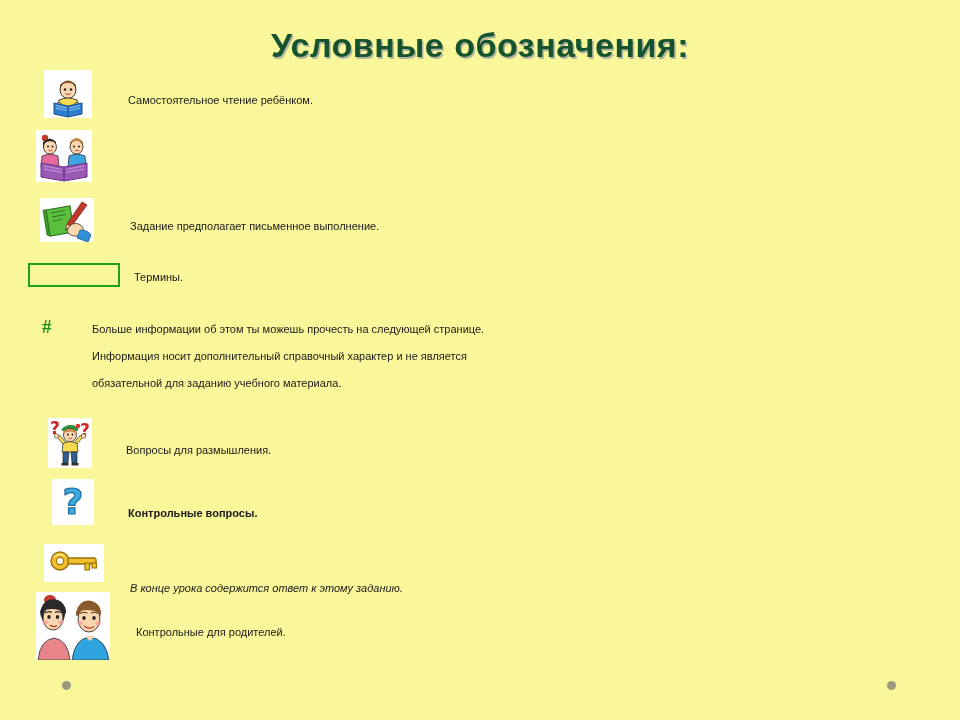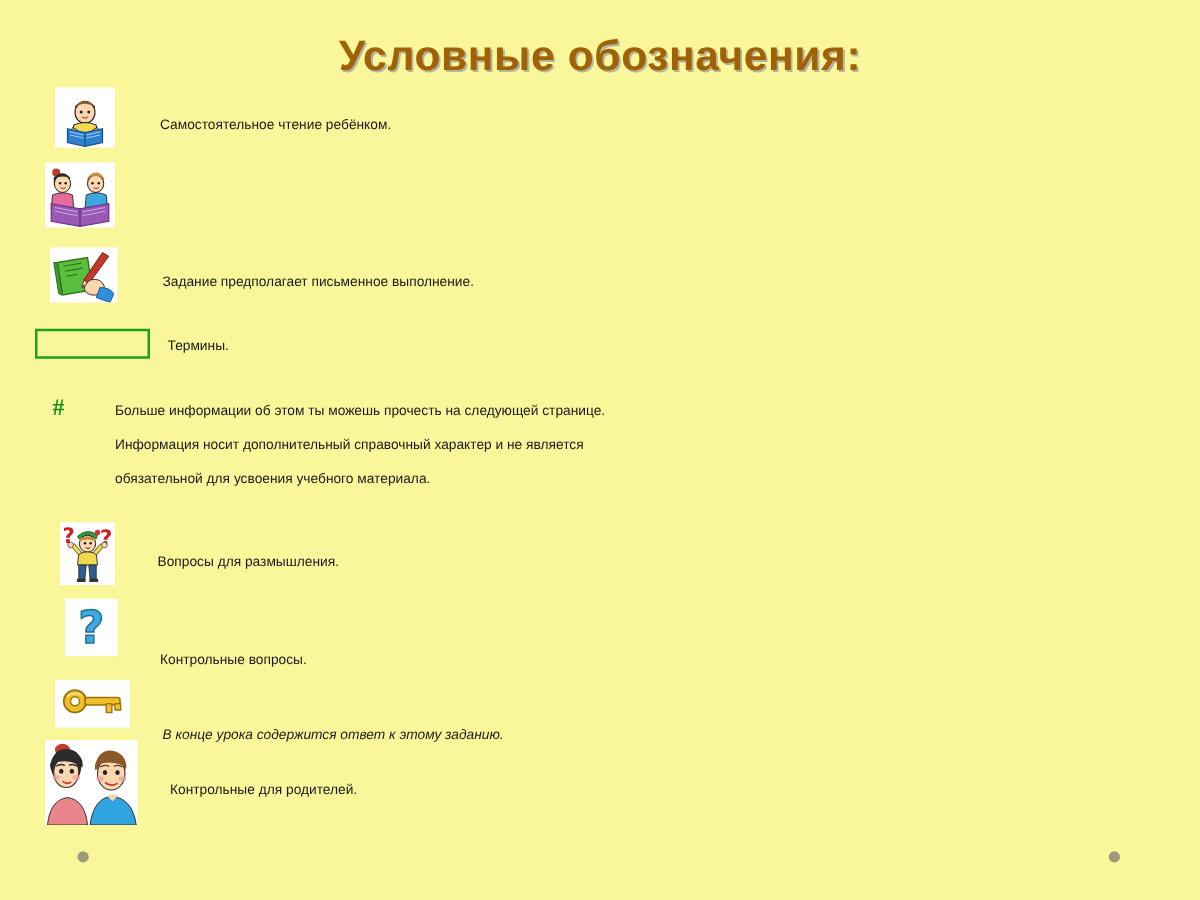--- a/index.html
+++ b/index.html
@@ -24,21 +24,21 @@
 
   
   .slide-title {
     position: absolute;
     left: 0;
     top: 26px;
     width: 960px;
     text-align: center;
     font-size: 34px;
     font-weight: bold;
-    color: #a16207;
+    color: #14532d;
     letter-spacing: 0.5px;
     text-shadow: 1.5px 1.5px 0px rgba(120,130,160,0.55);
     white-space: nowrap;
   }
   .legend-text {
     position: absolute;
     color: #1a1a1a;
     font-size: 11px;
     line-height: 25px;
     white-space: nowrap;
@@ -179,21 +179,21 @@
   </div>
   <div class="legend-text" style="left:130px; top:214px;">Задание предполагает письменное выполнение.</div>
 
   <div class="terms-box"></div>
   <div class="legend-text" style="left:134px; top:265px;">Термины.</div>
 
   <div class="hash-marker">#</div>
   <div class="legend-text" style="left:92px; top:316px; line-height:27px;">
     <div class="para-line">Больше информации  об этом ты можешь прочесть на следующей  странице.</div>
     <div class="para-line">Информация  носит дополнительный  справочный характер и не является</div>
-    <div class="para-line">обязательной  для  усвоения учебного материала.</div>
+    <div class="para-line">обязательной  для  заданию учебного материала.</div>
   </div>
 
   <div class="icon-box" style="left:48px; top:418px; width:44px; height:50px;">
     <svg class="icon-svg" viewBox="0 0 44 50" xmlns="http://www.w3.org/2000/svg">
       <rect x="0" y="0" width="44" height="50" fill="#FFFFFF"></rect>
 
       <text x="2" y="16" font-family="DejaVu Sans, sans-serif" font-size="17" font-weight="bold" fill="#CC2222">?</text>
       <text x="32" y="18" font-family="DejaVu Sans, sans-serif" font-size="17" font-weight="bold" fill="#CC2222">?</text>
 
       <path d="M14 11 q8 -7 16 -1 l-1 3 q-7 -4 -14 0 Z" fill="#2E9B3E" stroke="#1B6326" stroke-width="0.7"></path>
@@ -219,21 +219,21 @@
     </svg>
   </div>
   <div class="legend-text" style="left:126px; top:438px;">Вопросы для размышления.</div>
 
   <div class="icon-box" style="left:52px; top:479px; width:42px; height:46px;">
     <svg class="icon-svg" viewBox="0 0 42 46" xmlns="http://www.w3.org/2000/svg">
       <rect x="0" y="0" width="42" height="46" fill="#FFFFFF"></rect>
       <text x="21" y="35" text-anchor="middle" font-family="DejaVu Sans, sans-serif" font-size="36" font-weight="bold" fill="#3FA9E0" stroke="#1B6E9E" stroke-width="1.2">?</text>
     </svg>
   </div>
-  <div class="legend-text" style="left:128px; top:516px;">Контрольные  вопросы.</div>
+  <div class="legend-text" style="left:128px; top:501px;font-weight:bold;">Контрольные  вопросы.</div>
 
   <div class="icon-box" style="left:44px; top:544px; width:60px; height:38px;">
     <svg class="icon-svg" viewBox="0 0 60 38" xmlns="http://www.w3.org/2000/svg">
       <rect x="0" y="0" width="60" height="38" fill="#FFFFFF"></rect>
       <circle cx="16" cy="17" r="9" fill="#EFC02C" stroke="#9A7208" stroke-width="1.4"></circle>
       <circle cx="16" cy="17" r="3.6" fill="#FFFFFF" stroke="#9A7208" stroke-width="1.1"></circle>
       <rect x="24" y="14" width="28" height="6" rx="2" fill="#EFC02C" stroke="#9A7208" stroke-width="1.3"></rect>
       <rect x="41" y="19" width="4.5" height="7" fill="#EFC02C" stroke="#9A7208" stroke-width="1.1"></rect>
       <rect x="48" y="19" width="4.5" height="5" fill="#EFC02C" stroke="#9A7208" stroke-width="1.1"></rect>
       <path d="M10 13 q5 -4 11 -1" stroke="#FAE79A" stroke-width="1.2" fill="none"></path>

